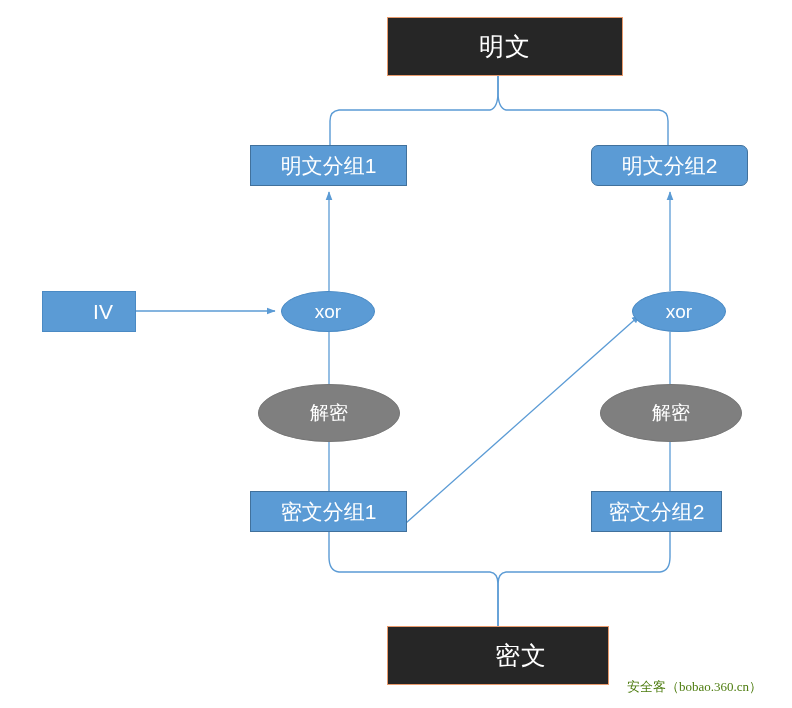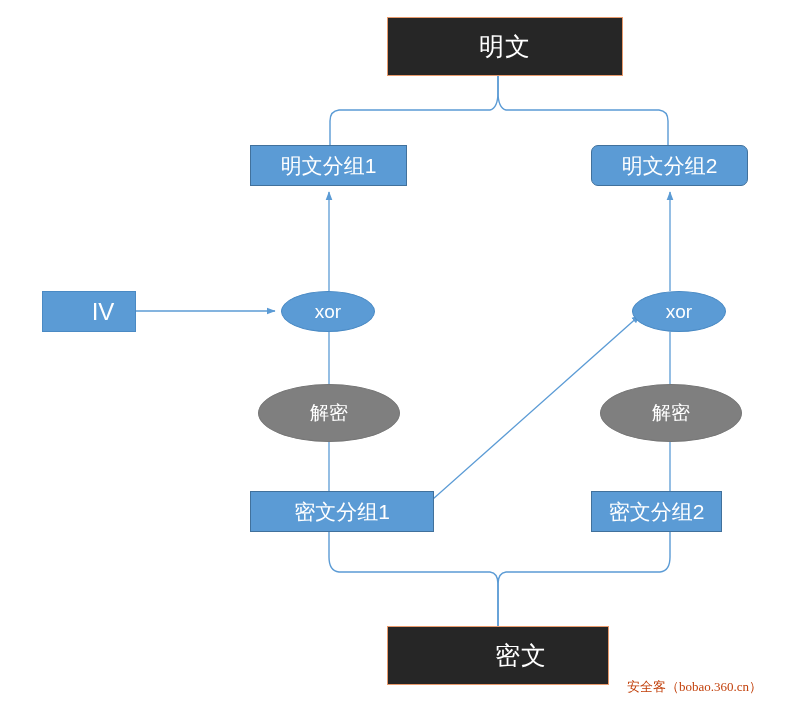--- a/index.html
+++ b/index.html
@@ -41,39 +41,39 @@
     letter-spacing: 1px;
   }
   .box-blue {
     background: #5b9bd5;
     border: 1px solid #41719c;
     font-size: 21px;
   }
   .box-blue-plain {
     background: #5b9bd5;
     border: 1px solid #4a8ac4;
-    font-size: 24px;
+    font-size: 21px;
     padding-left: 28px;
   }
   .ellipse-blue {
     background: #5b9bd5;
     border: 1px solid #4a8ac4;
     border-radius: 50%;
     font-size: 19px;
   }
   .ellipse-gray {
     background: #7f7f7f;
     border: 1px solid #767676;
     border-radius: 50%;
     font-size: 19px;
     z-index: 2;
   }
   .watermark {
     position: absolute;
-    color: #c2410c;
+    color: #4d7c0f;
     font-size: 13px;
     white-space: nowrap;
     z-index: 4;
     font-family: "Liberation Serif", "DejaVu Serif", serif;
   }
 </style>
 </head>
 <body>
 
 <div id="canvas">
@@ -143,21 +143,21 @@
   </div>
 
   <div class="node ellipse-gray" style="left:258px; top:384px; width:142px; height:58px;">
     <span>解密</span>
   </div>
 
   <div class="node ellipse-gray" style="left:600px; top:384px; width:142px; height:58px;">
     <span>解密</span>
   </div>
 
-  <div class="node box-blue" style="left:250px; top:491px; width:184px; height:41px;">
+  <div class="node box-blue" style="left:250px; top:491px; width:157px; height:41px;">
     <span>密文分组1</span>
   </div>
 
   <div class="node box-blue" style="left:591px; top:491px; width:131px; height:41px;">
     <span>密文分组2</span>
   </div>
 
   <div class="node box-dark" style="left:387px; top:626px; width:222px; height:59px;padding-left:46px;">
     <span>密文</span>
   </div>

